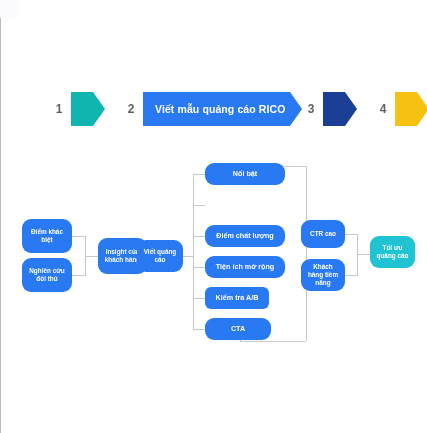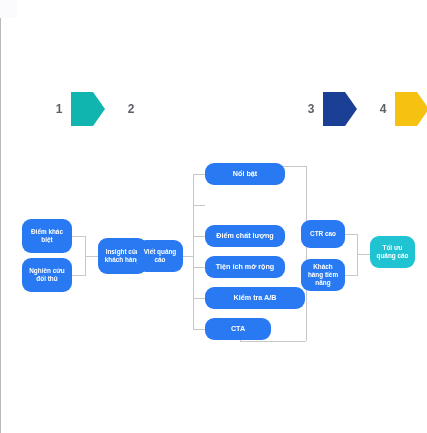--- a/index.html
+++ b/index.html
@@ -83,20 +83,21 @@
 
     <div class="step" style="left:0px;">
       <div class="chev-tail"></div>
       <div class="step-num">1</div>
       <div class="chev-head" style="width:34px;background:#11B5B0;margin-left:-1px;"></div>
     </div>
 
     <div class="step" style="left:72px;">
       <div class="chev-tail"></div>
       <div class="step-num">2</div>
+      <div class="chev-head labeled" style="background:#2979F2;margin-left:-1px;">Viết mẫu quảng cáo RICO</div>
     </div>
 
     <div class="step" style="left:252px;">
       <div class="chev-tail"></div>
       <div class="step-num">3</div>
       <div class="chev-head" style="width:34px;background:#1B3F94;margin-left:-1px;"></div>
     </div>
 
     <div class="step" style="left:324px;">
       <div class="chev-tail"></div>
@@ -149,21 +150,21 @@
 
   <div class="node mid" style="left:205px;top:163px;width:80px;height:22px;">
     <span>Nổi bật</span>
   </div>
   <div class="node mid" style="left:205px;top:256px;width:80px;height:22px;">
     <span>Tiện ích mở rộng</span>
   </div>
   <div class="node mid" style="left:205px;top:225px;width:80px;height:22px;">
     <span>Điểm chất lượng</span>
   </div>
-  <div class="node mid" style="left:205px;top:287px;width:100px;height:22px;">
+  <div class="node mid" style="left:205px;top:287px;width:64px;height:22px;border-radius:6px;">
     <span>Kiểm tra A/B</span>
   </div>
   <div class="node mid" style="left:205px;top:318px;width:66px;height:22px;">
     <span>CTA</span>
   </div>
 
   <div class="node small" style="left:301px;top:220px;width:44px;height:28px;">
     <span>CTR cao</span>
   </div>
   <div class="node small" style="left:301px;top:259px;width:44px;height:32px;">

